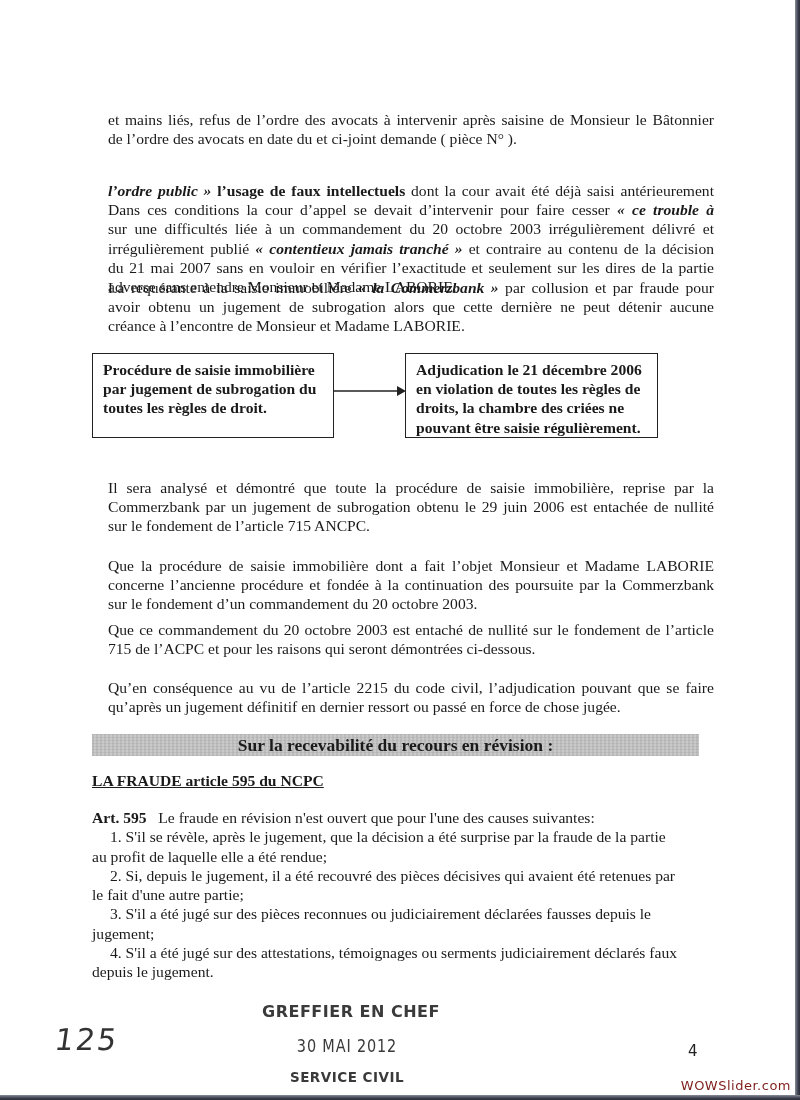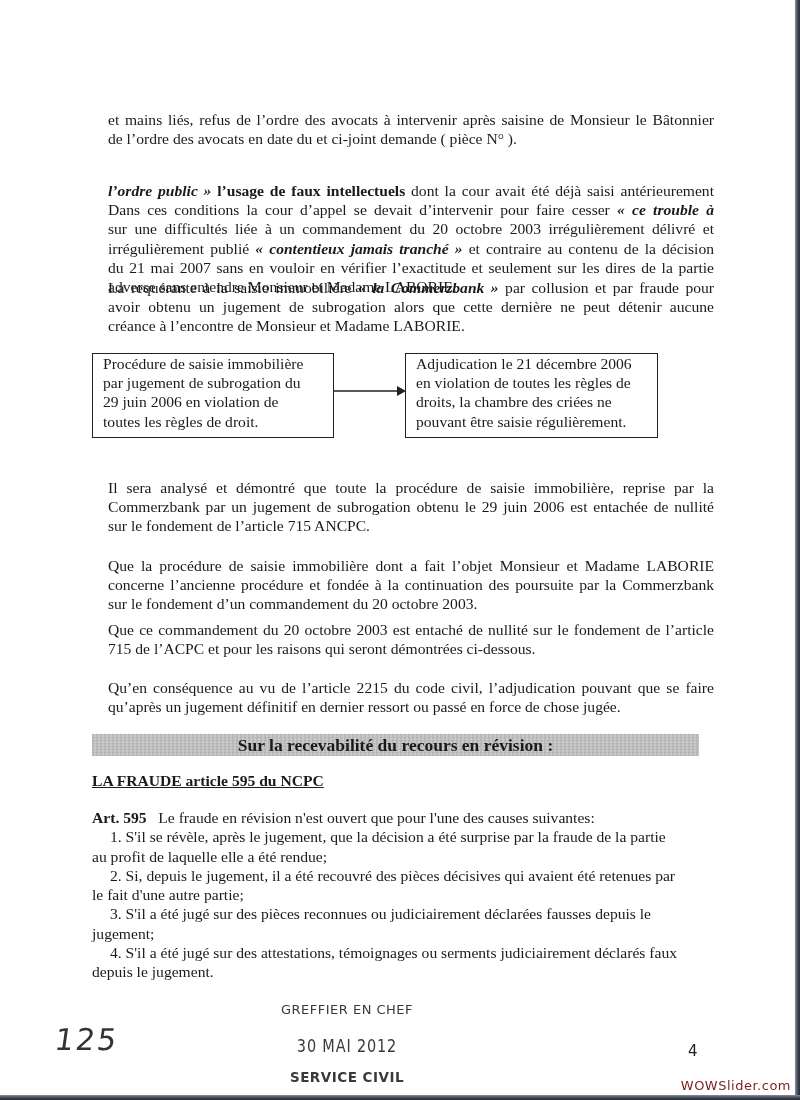--- a/index.html
+++ b/index.html
@@ -22,22 +22,23 @@
       position: absolute; left: 92px; width: 606px;
       font-size: 15.6px; line-height: 19.2px; text-align: justify;
       margin: 16px;
     }
     .p .ln { display: block; text-align: justify; text-align-last: justify; white-space: nowrap; }
     .p .ln.last { text-align-last: left; }
     .bi { font-weight: bold; font-style: italic; }
     .b { font-weight: bold; }
     .box {
       position: absolute; border: 1.5px solid #222; background: #fff;
-      font-size: 15.6px; line-height: 19.2px; padding: 0 10px;
+      font-size: 15.6px; line-height: 19.2px; padding: 6px 10px;
       box-sizing: border-box;
+      font-weight: bold;
     }
     .box span { display: block; white-space: nowrap; }
     .arrow { position: absolute; }
     .heading-bar {
       position: absolute; left: 92px; top: 734px; width: 607px; height: 22px;
       background:
         repeating-linear-gradient(90deg, rgba(0,0,0,0.05) 0 2px, rgba(255,255,255,0.05) 2px 4px),
         repeating-linear-gradient(0deg, rgba(0,0,0,0.04) 0 1px, rgba(255,255,255,0.04) 1px 3px),
         #c4c4c4;
       text-align: center;
@@ -115,21 +116,20 @@
       </div>
       <div class="p" style="top: 662px;">
         <span class="ln"><span>Qu’en conséquence au vu de l’article 2215 du code civil, l’adjudication pouvant que se faire</span></span>
         <span class="ln last"><span>qu’après un jugement définitif en dernier ressort ou passé en force de chose jugée.</span></span>
       </div>
     </div>
 
   <div class="box" style="left:92px; top:353px; width:242px; height:85px;">
     <span>Procédure de saisie immobilière</span>
     <span>par jugement de subrogation du</span>
-    <span>29 juin 2006 en violation de</span>
     <span>toutes les règles de droit.</span>
   </div>
   <svg class="arrow" style="left:333px; top:384px;" width="74" height="14" viewBox="0 0 74 14">
     <line x1="0" y1="7" x2="64" y2="7" stroke="#222" stroke-width="1.5"></line>
     <polygon points="64,2 73,7 64,12" fill="#222"></polygon>
   </svg>
   <div class="box" style="left:405px; top:353px; width:253px; height:85px;">
     <span>Adjudication le 21 décembre 2006</span>
     <span>en violation de toutes les règles de</span>
     <span>droits, la chambre des criées ne</span>
@@ -151,21 +151,21 @@
         <div>au profit de laquelle elle a été rendue;</div>
         <div class="ind">2. Si, depuis le jugement, il a été recouvré des pièces décisives qui avaient été retenues par</div>
         <div>le fait d'une autre partie;</div>
         <div class="ind">3. S'il a été jugé sur des pièces reconnues ou judiciairement déclarées fausses depuis le</div>
         <div>jugement;</div>
         <div class="ind">4. S'il a été jugé sur des attestations, témoignages ou serments judiciairement déclarés faux</div>
         <div>depuis le jugement.</div>
       </div>
   </div>
 
-  <div class="stamp" style="left:262px; top:1002px; width:170px; font-size:13px; font-weight:normal; letter-spacing:0.5px;">GREFFIER EN CHEF</div>
+  <div class="stamp" style="left:262px; top:1002px; width:170px; font-size:16px; font-weight:bold; letter-spacing:0.5px;">GREFFIER EN CHEF</div>
   <div class="stamp" style="left:262px; top:1036px; width:170px; font-size:17px; letter-spacing:1px; transform:scaleX(0.85);">30 MAI 2012</div>
   <div class="stamp" style="left:262px; top:1069px; width:170px; font-size:13.5px; font-weight:bold; letter-spacing:0.5px;">SERVICE CIVIL</div>
 
   <div class="handwritten">125</div>
   <div class="page-number">4</div>
 </div>
 
 <div class="watermark">WOWSlider.com</div>
 <div class="frame-right"></div>
 <div class="frame-bottom"></div>

